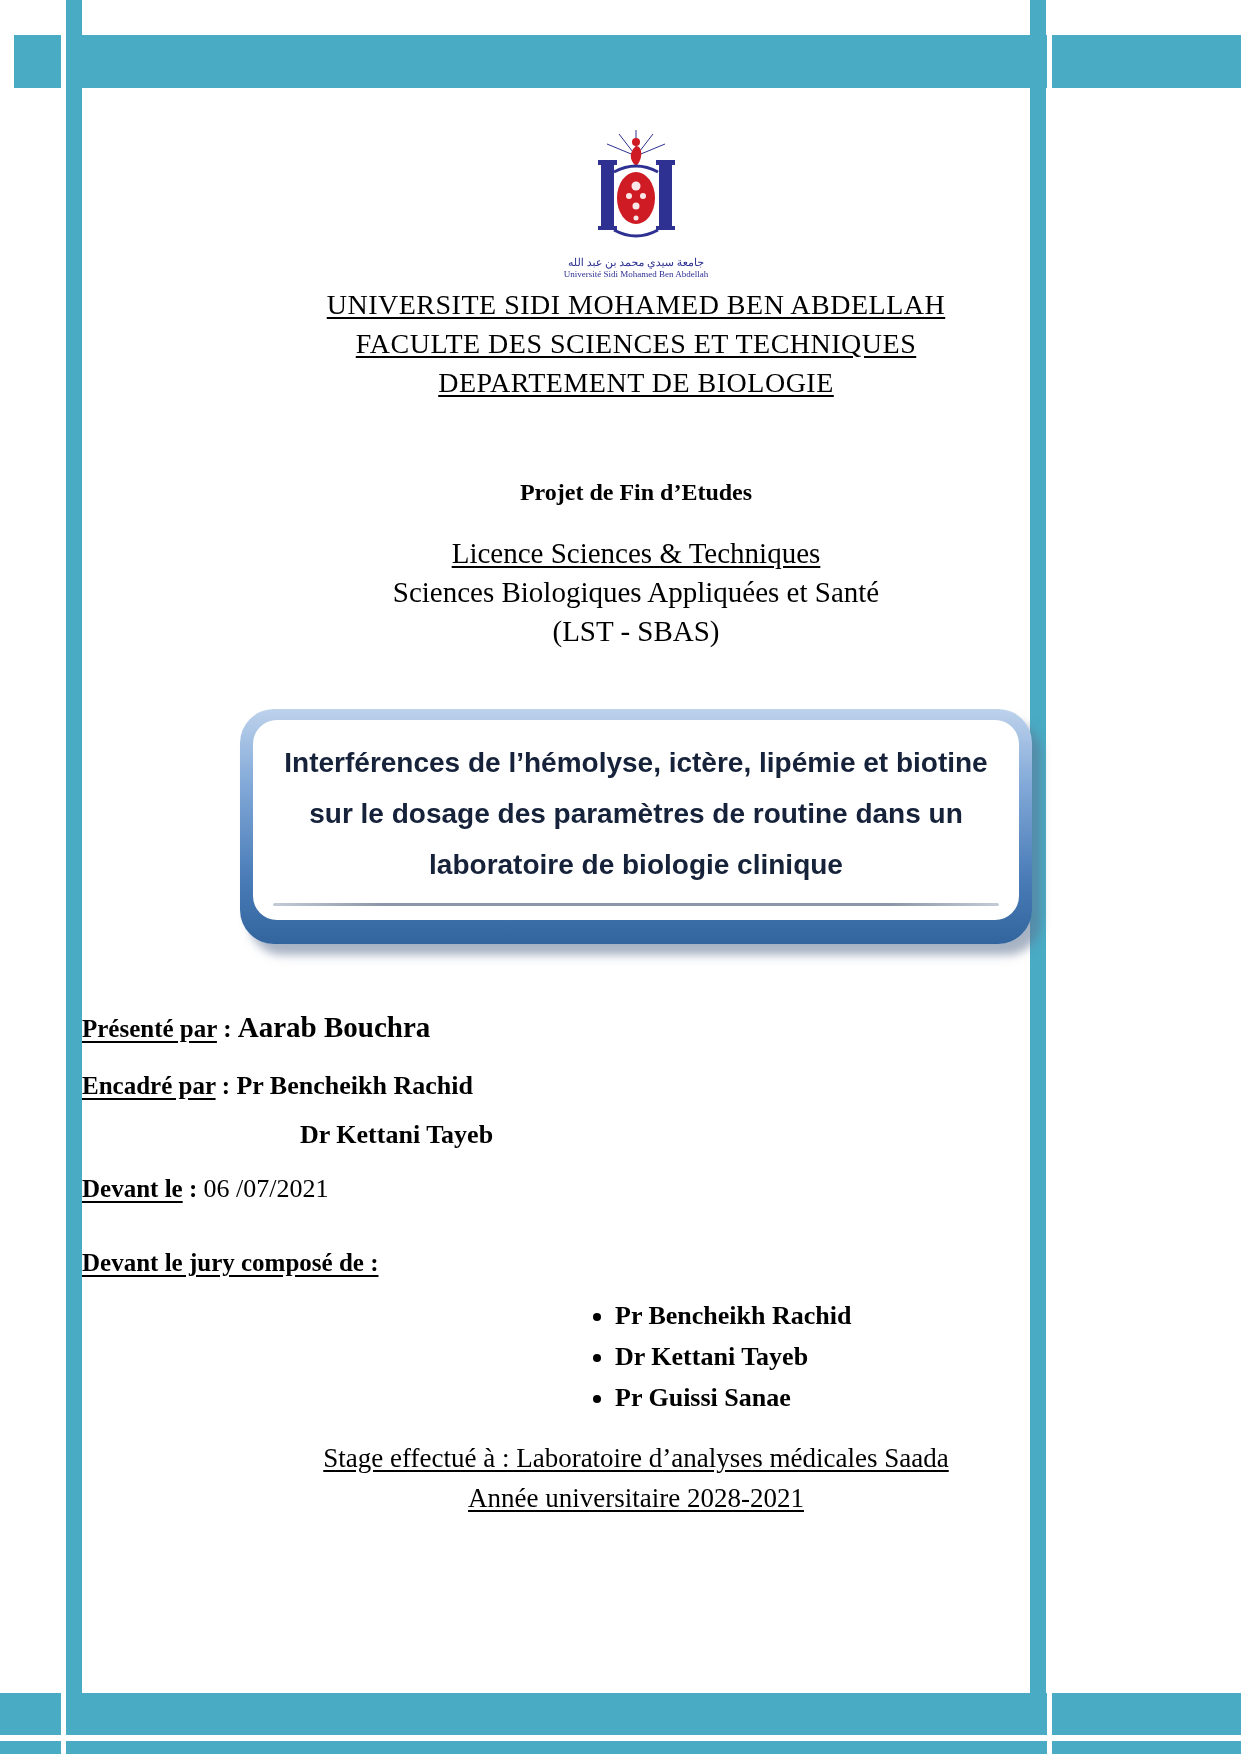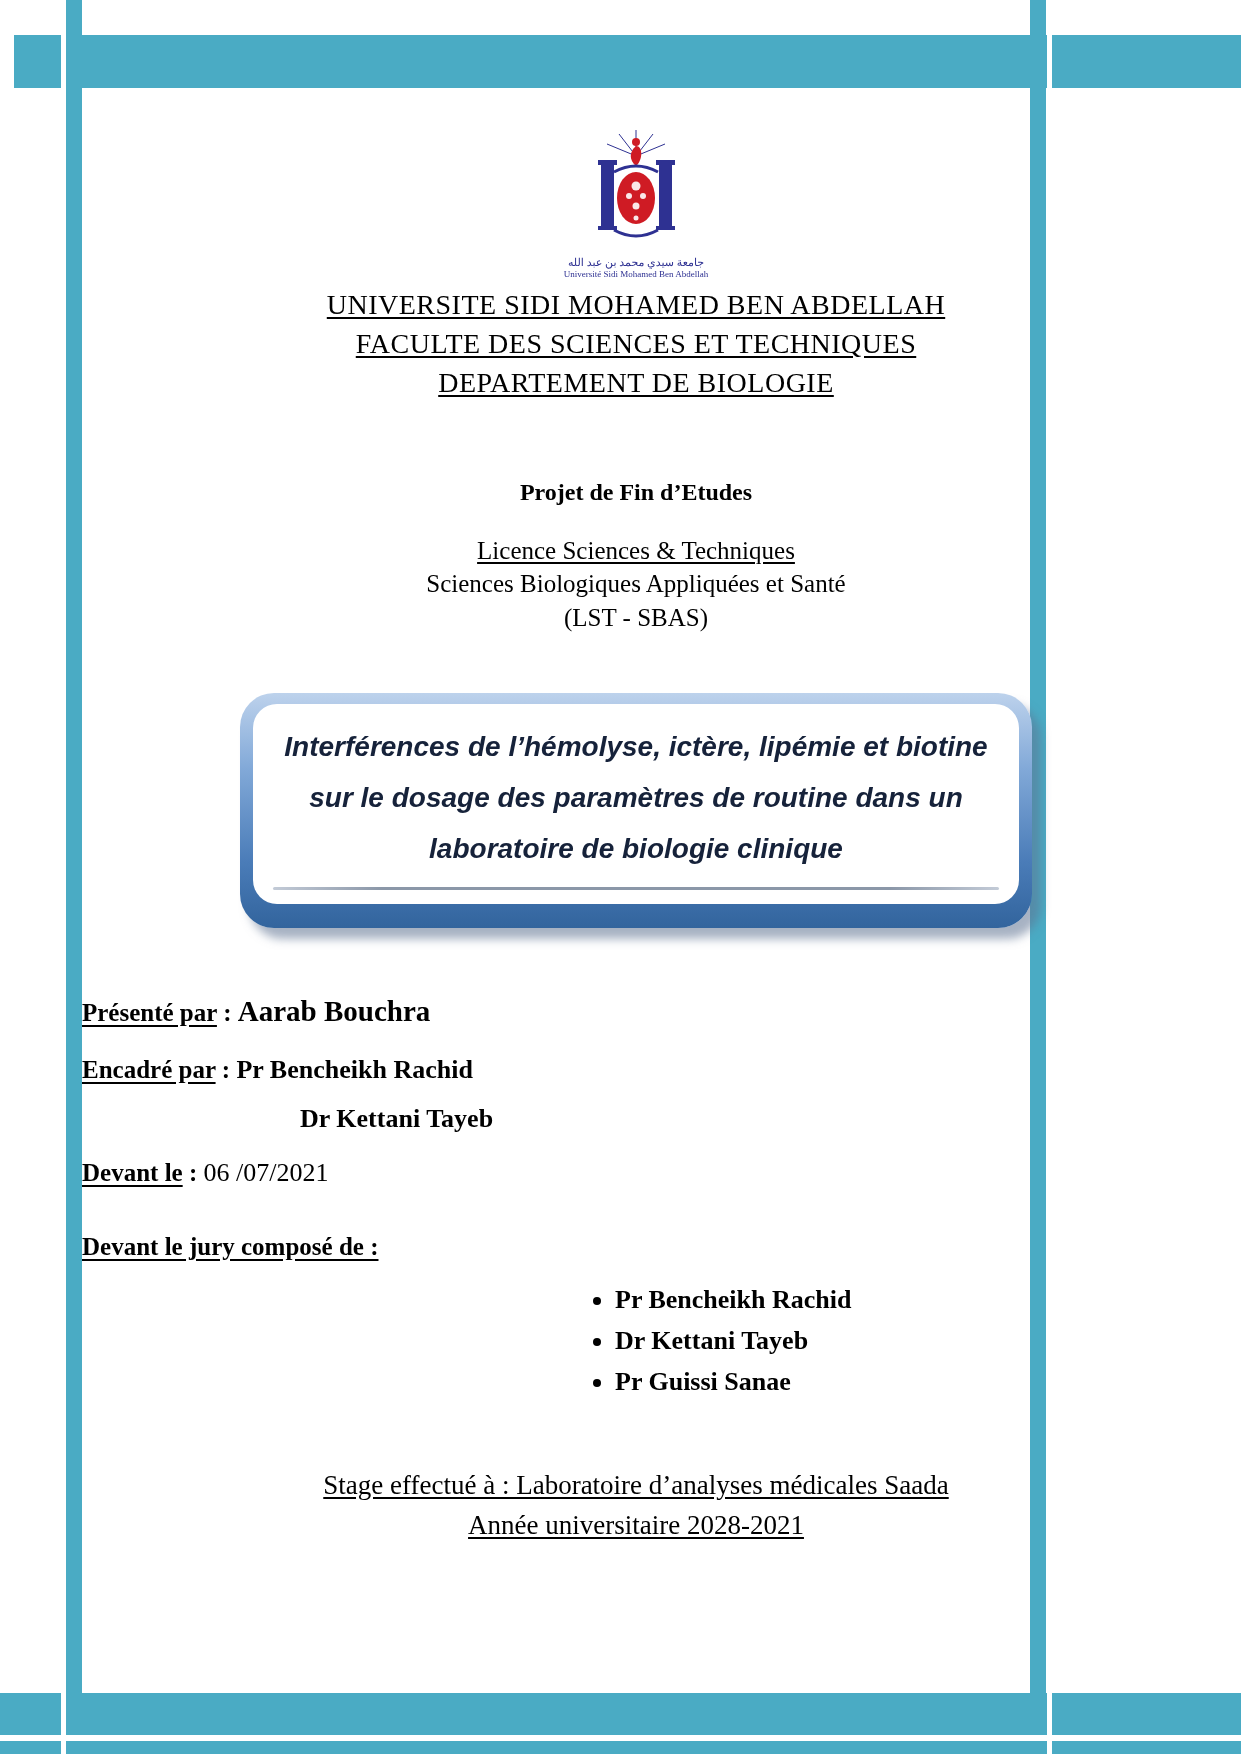--- a/index.html
+++ b/index.html
@@ -33,32 +33,32 @@
   .logo-caption { font-size:9px;  color:#2e3192; }
 
   .univ-lines { margin-top:6px; }
   .univ-line {
     font-size:28px; line-height:1.4; letter-spacing:0.5px;
     text-decoration:underline; text-underline-offset:3px;
   }
 
   .project-label { margin-top:76px; font-weight:bold; font-size:24px; }
 
-  .degree { margin-top:28px; font-size:25px; line-height:1.35; }
+  .degree { margin-top:28px; font-size:29px; line-height:1.35; }
   .degree-main { text-decoration:underline; text-underline-offset:3px; }
 
   
   .title-box {
     width:792px; margin:58px auto 0;
     border-radius:34px;
     background:linear-gradient(180deg,#bdd2ec 0%, #82a9d8 32%, #4a7cb8 72%, #32649d 100%);
     padding:11px 13px 24px;
     box-shadow:9px 11px 10px rgba(95,115,145,0.55);
   }
-  .title-inner { background:#ffffff; border-radius:24px; padding:18px 20px 14px;font-style:italic; }
+  .title-inner { background:#ffffff; border-radius:24px; padding:18px 20px 14px; }
   .title-text {
     font-family:"Liberation Sans", sans-serif;
     font-weight:bold; font-size:28px; line-height:1.82;
     color:#16223a; text-align:center;
   }
   .title-rule {
     height:3px; margin-top:12px; border-radius:2px;
     background:linear-gradient(90deg,#c3cbd7 0%, #8b97a8 15%, #8b97a8 85%, #c3cbd7 100%);
   }
 
@@ -70,21 +70,21 @@
   .value { font-weight:bold; }
   .value.big { font-size:29px; }
   .value.med { font-size:26px; }
   .value.normal { font-weight:normal; font-size:26px; }
   .supervisor2-row { margin:-4px 0 21px 218px; font-weight:bold; font-size:26px; }
   .jury-label-row { margin-top:40px; }
 
   .jury-list { margin:14px 0 0 505px; text-align:left; list-style:disc; padding-left:28px; }
   .jury-list li { font-weight:bold; font-size:26px; margin-bottom:11px; }
 
-  .footer { margin-top:68px; text-align:center; font-size:27px; line-height:1.5; }
+  .footer { margin-top:25px; text-align:center; font-size:27px; line-height:1.5; }
   .footer-line { text-decoration:underline; text-underline-offset:3px; }
 </style>
 </head>
 <body>
 
 <div class="teal" id="band-top"></div>
 <div class="teal" id="band-bottom"></div>
 <div class="gap" id="gap-tl"></div>
 <div class="gap" id="gap-tr"></div>
 <div class="gap" id="gap-bl"></div>

